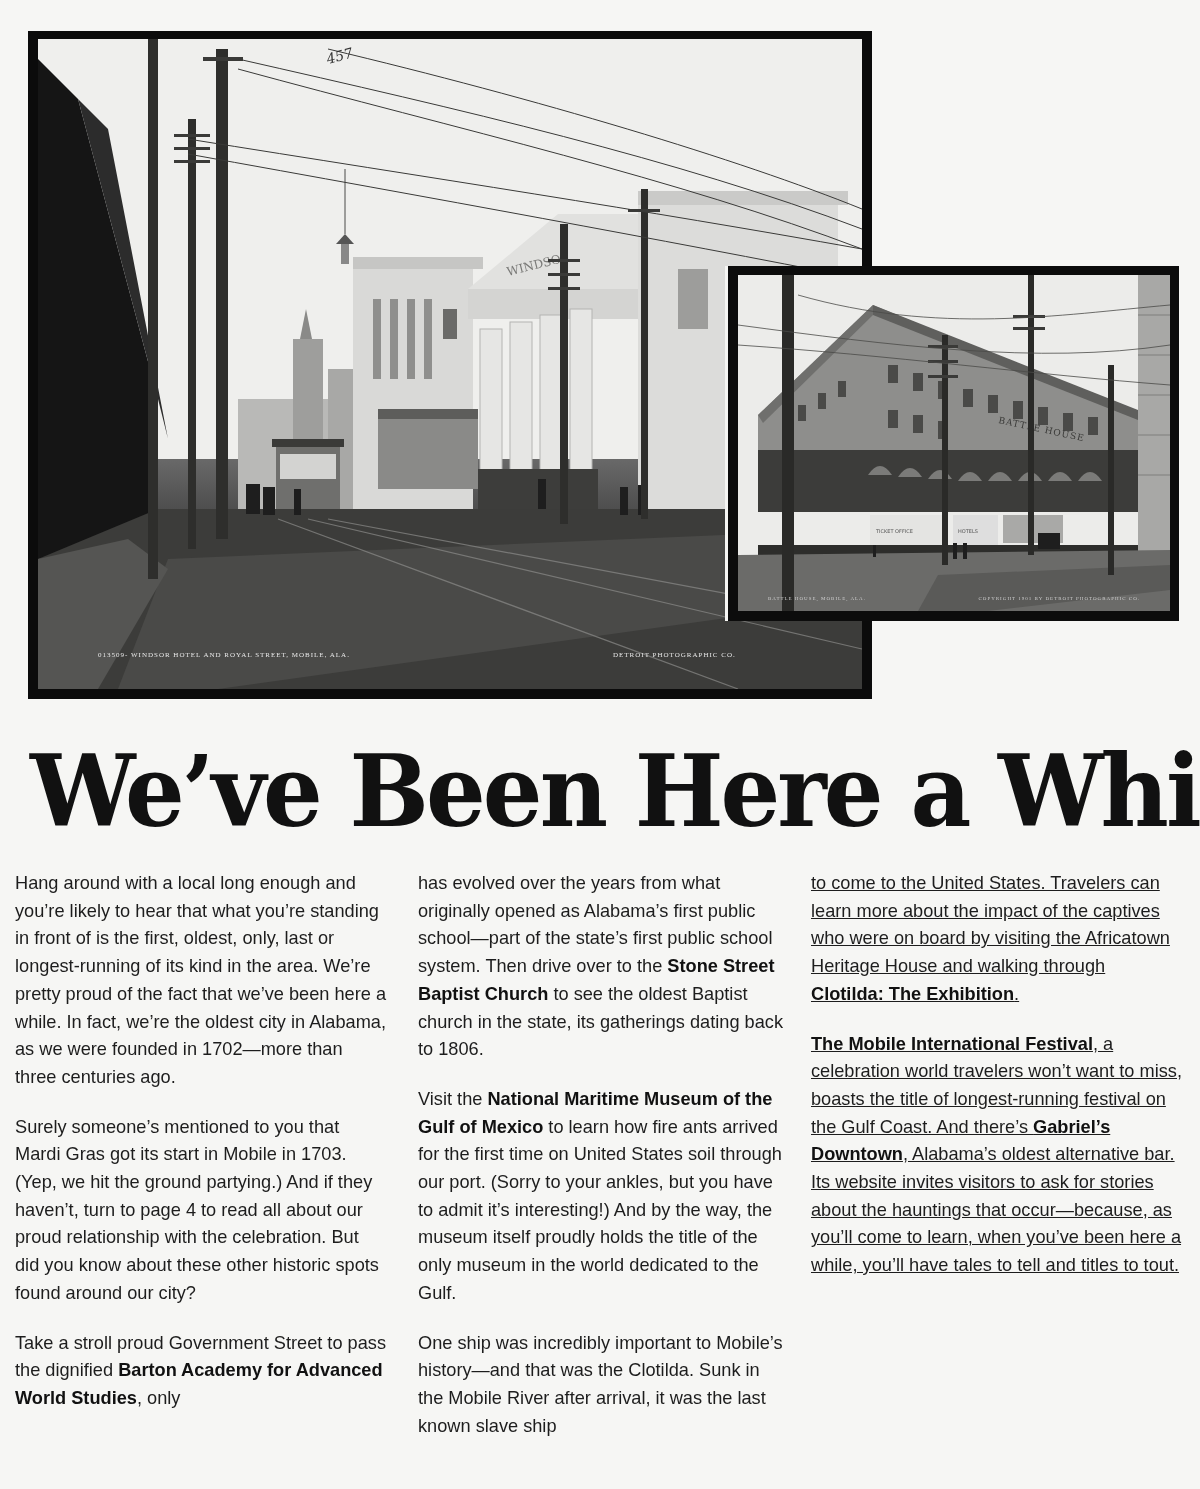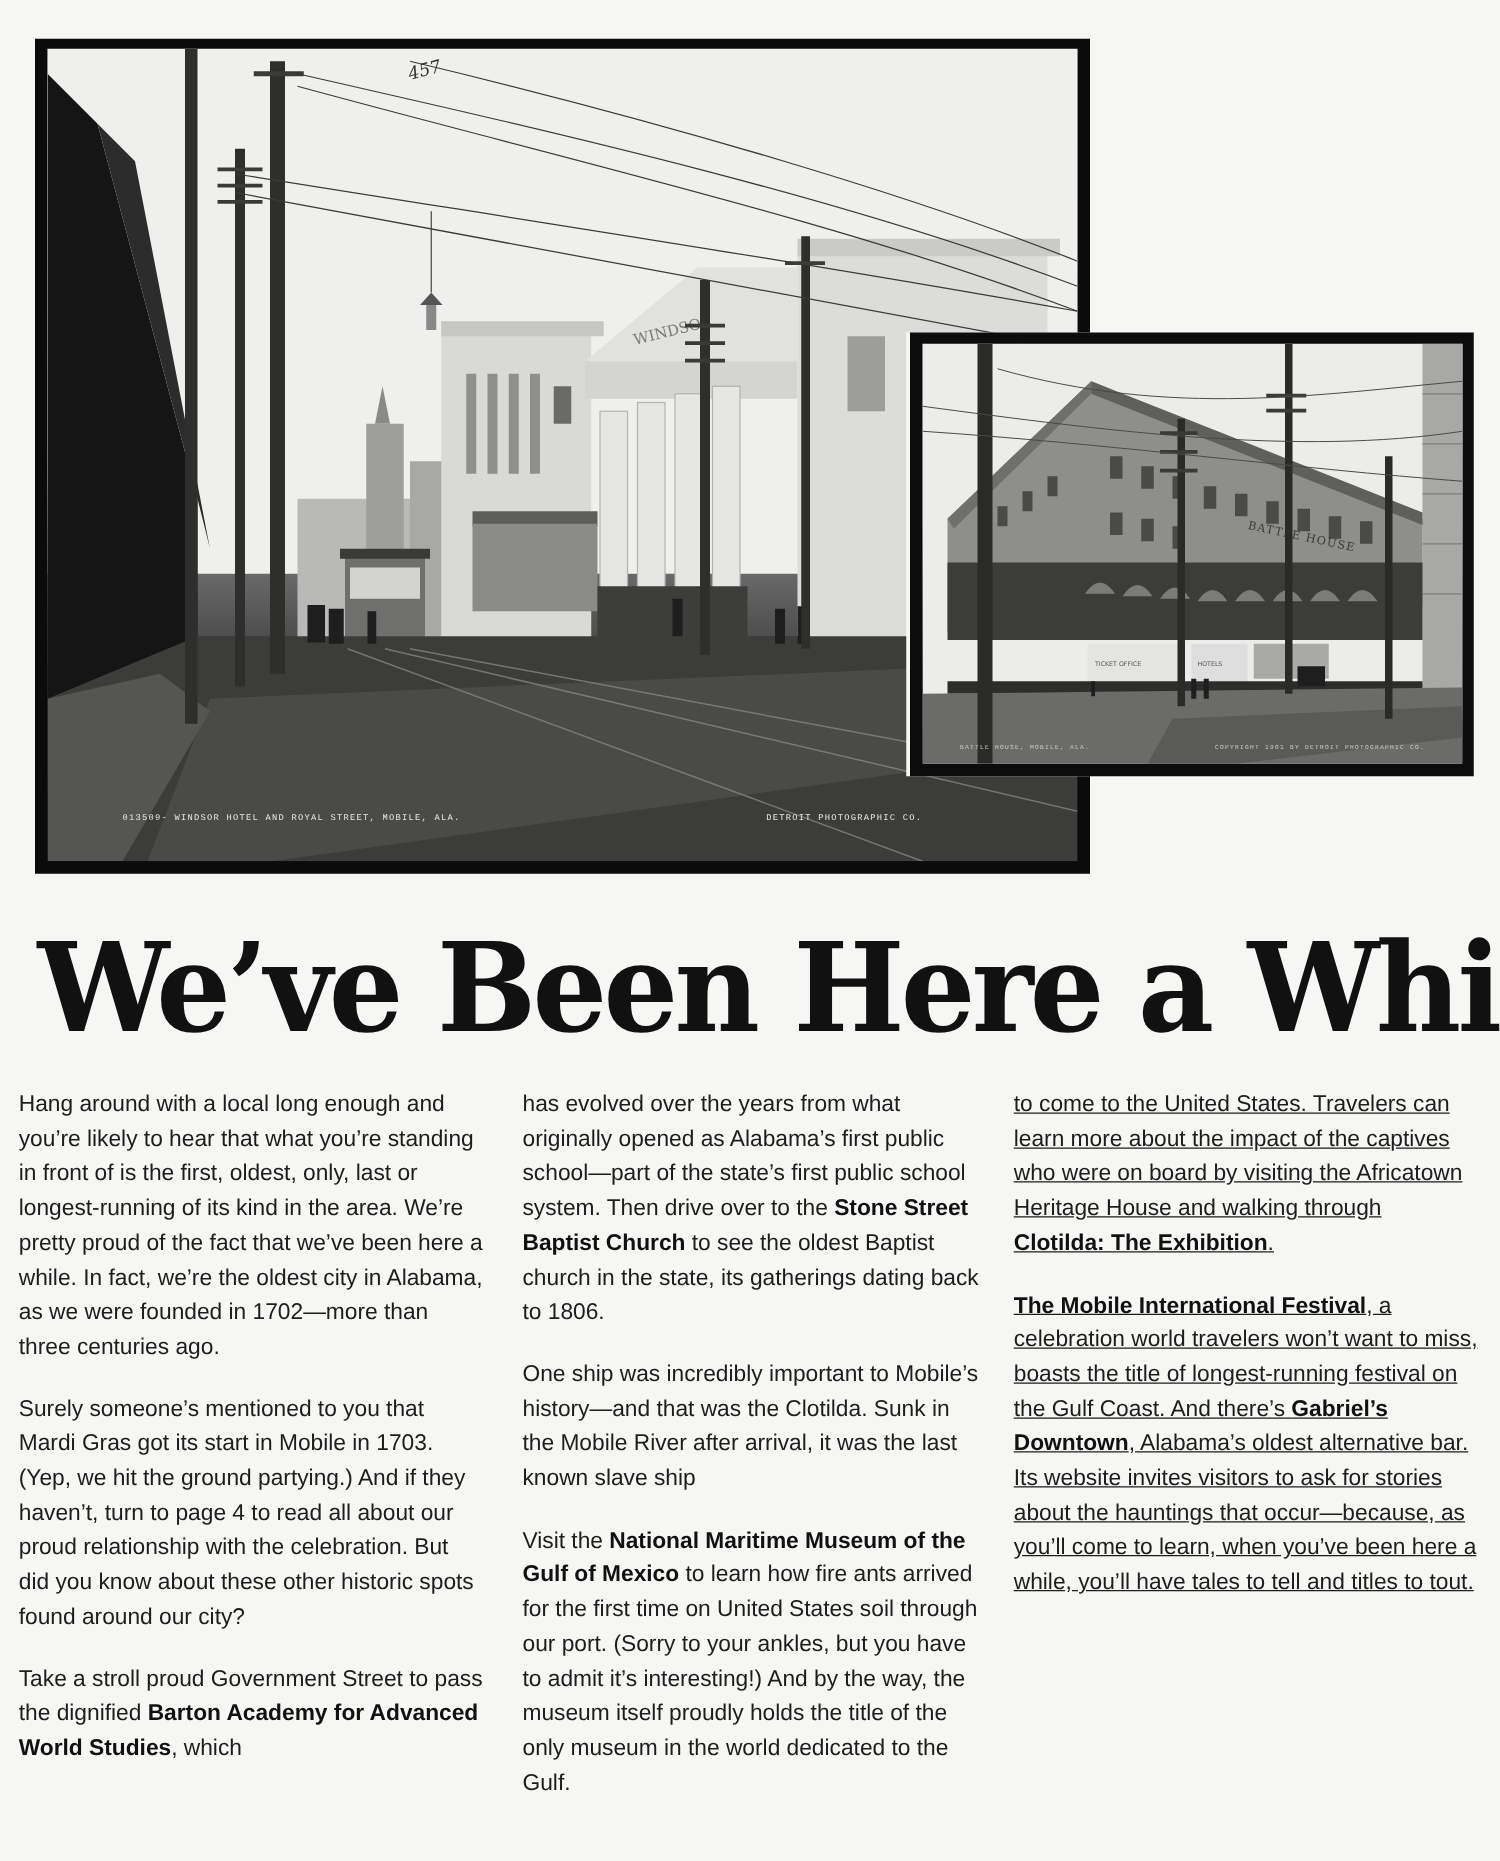--- a/index.html
+++ b/index.html
@@ -14,21 +14,21 @@
   .photo-main .inner { position: relative; width: 100%; height: 100%; overflow: hidden;
     background: linear-gradient(180deg, #f2f2f0 0%, #eaeae8 30%, #cfcfcd 52%, #6b6b6b 64%, #3a3a3a 78%, #1e1e1e 100%); }
   .photo-inset {
     position: absolute; left: 728px; top: 266px; width: 451px; height: 355px;
     background: #0c0c0c; padding: 9px 9px 10px 10px;
     box-shadow: -3px 0 0 #f6f6f4;
   }
   .photo-inset .inner { position: relative; width: 100%; height: 100%; overflow: hidden;
     background: linear-gradient(180deg, #e9e9e7 0%, #dcdcda 40%, #9a9a98 62%, #6e6e6c 80%, #3f3f3f 100%); }
   .caption-strip {
-    position: absolute; font-family: Liberation Mono, monospace; font-size: 7px;
+    position: absolute; font-family: Liberation Serif, serif; font-size: 7px;
     letter-spacing: 1px; color: #e8e8e8; text-transform: uppercase; white-space: nowrap;
   }
   svg { display: block; }
 
   
   .headline {
     position: absolute; left: 30px; top: 742px; width: 1140px;
     font-family: "DejaVu Serif", serif; font-weight: 900; font-size: 94px;
     letter-spacing: -3px; line-height: 1; color: #111;
     transform: scaleY(1.05); transform-origin: top left;
@@ -238,23 +238,23 @@
     <div class="caption-strip" style="left:30px; bottom:10px; font-size:5px; color:#cfcfcf;">BATTLE HOUSE, MOBILE, ALA.</div>
     <div class="caption-strip" style="right:30px; bottom:10px; font-size:5px; color:#cfcfcf;">COPYRIGHT 1901 BY DETROIT PHOTOGRAPHIC CO.</div>
   </div>
 </div>
 
 <h1 class="headline">We’ve Been Here a While</h1>
 
 <div class="col col-1">
     <p><span>Hang around with a local long enough and you’re likely to hear that what you’re standing in front of is the first, oldest, only, last or longest-running of its kind in the area. We’re pretty proud of the fact that we’ve been here a while. In fact, we’re the oldest city in Alabama, as we were founded in 1702—more than three centuries ago.</span></p>
     <p><span>Surely someone’s mentioned to you that Mardi Gras got its start in Mobile in 1703. (Yep, we hit the ground partying.) And if they haven’t, turn to page 4 to read all about our proud relationship with the celebration. But did you know about these other historic spots found around our city?</span></p>
-    <p><span>Take a stroll proud Government Street to pass the dignified </span><b>Barton Academy for Advanced World Studies</b><span>, which</span></p>
+    <p><span>Take a stroll proud Government Street to pass the dignified </span><b>Barton Academy for Advanced World Studies</b><span>, only</span></p>
   </div>
 <div class="col col-2">
     <p><span>has evolved over the years from what originally opened as Alabama’s first public school—part of the state’s first public school system. Then drive over to the </span><b>Stone Street Baptist Church</b><span> to see the oldest Baptist church in the state, its gatherings dating back to 1806.</span></p>
+    <p><span>Visit the </span><b>National Maritime Museum of the Gulf of Mexico</b><span> to learn how fire ants arrived for the first time on United States soil through our port. (Sorry to your ankles, but you have to admit it’s interesting!) And by the way, the museum itself proudly holds the title of the only museum in the world dedicated to the Gulf.</span></p>
     <p><span>One ship was incredibly important to Mobile’s history—and that was the Clotilda. Sunk in the Mobile River after arrival, it was the last known slave ship</span></p>
-    <p><span>Visit the </span><b>National Maritime Museum of the Gulf of Mexico</b><span> to learn how fire ants arrived for the first time on United States soil through our port. (Sorry to your ankles, but you have to admit it’s interesting!) And by the way, the museum itself proudly holds the title of the only museum in the world dedicated to the Gulf.</span></p>
   </div>
 <div class="col col-3">
     <p><span>to come to the United States. Travelers can learn more about the impact of the captives who were on board by visiting the Africatown Heritage House and walking through </span><b>Clotilda: The Exhibition</b><span>.</span></p>
     <p><b>The Mobile International Festival</b><span>, a celebration world travelers won’t want to miss, boasts the title of longest-running festival on the Gulf Coast. And there’s </span><b>Gabriel’s Downtown</b><span>, Alabama’s oldest alternative bar. Its website invites visitors to ask for stories about the hauntings that occur—because, as you’ll come to learn, when you’ve been here a while, you’ll have tales to tell and titles to tout.</span></p>
   </div>
 
 </body></html>

